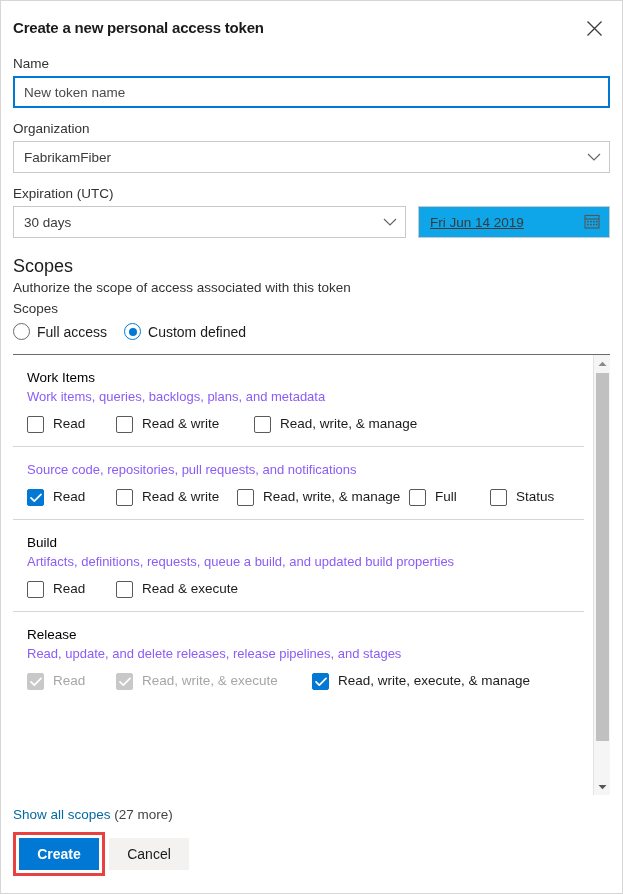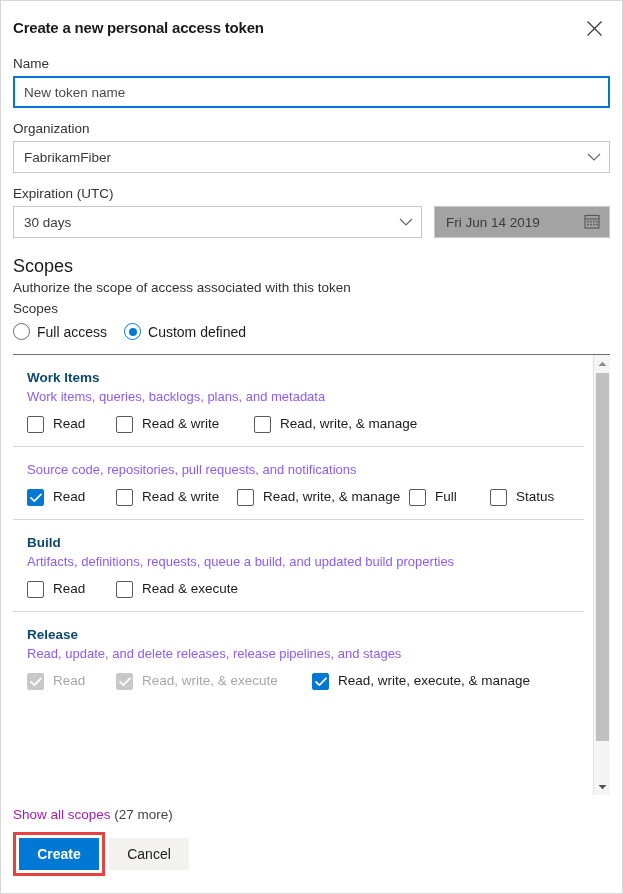--- a/index.html
+++ b/index.html
@@ -45,23 +45,23 @@
   .textbox.focused { border: 2px solid #0078d4; padding: 0 9px; }
   .select {
     height: 32px; border: 1px solid #c8c8c8; background: #fff;
     display: flex; align-items: center; justify-content: space-between;
     padding: 0 8px 0 10px; font-size: 13.5px; color: #3b3b3b; cursor: pointer;
   }
   .chev { color: #666; display: flex; }
   .exp-row { display: flex; gap: 12px; }
   .exp-row .select { flex: 1 1 auto; }
   .datebox {
-    width: 176px; height: 32px; border: 1px solid #c8c8c8; background: #a3a3a3;
+    width: 192px; height: 32px; border: 1px solid #c8c8c8; background: #0ea5e9;
     display: flex; align-items: center; justify-content: space-between;
-    padding: 0 9px 0 11px; font-size: 13.5px; color: #3b3b3b; cursor: pointer;
+    padding: 0 9px 0 11px; font-size: 13.5px; color: #3b3b3b; cursor: pointer; text-decoration: underline;
   }
 
   
   .scopes-title { font-size: 18px; color: #1b1b1b; margin: 16px 0 1px 0; line-height: 24px; }
   .scopes-sub { font-size: 13.5px; color: #333; line-height: 18px; }
   .scopes-legend { font-size: 13.5px; color: #333; line-height: 19px; margin-top: 2px; }
   .radio-row { display: flex; align-items: center; gap: 8px; margin-top: 5px; }
   .radio-item { display: flex; align-items: center; gap: 7px; cursor: pointer; margin-right: 9px; }
   .radio {
     width: 17px; height: 17px; border-radius: 50%;
@@ -77,21 +77,21 @@
 
   
   .scope-list-wrap {
     position: relative; margin-top: 14px;
     border-top: 1px solid #6b6b6b;
     height: 440px;
   }
   .scope-list { height: 440px; overflow: hidden; padding-right: 26px; }
   .scope-sec { border-bottom: 1px solid #d6d6d6; padding: 13px 0 13px 14px; }
   .scope-sec:last-child { border-bottom: none; }
-  .sec-name { font-size: 13.5px; font-weight: 700; color: #0c4a6e; line-height: 19px; }
+  .sec-name { font-size: 13.5px; font-weight: 400; color: #000000; line-height: 19px; }
   .sec-desc { font-size: 13px; color: #8b5cf6; line-height: 18px; margin-top: 1px; }
   .cb-row { display: flex; margin-top: 9px; }
   .cb-item { display: flex; align-items: flex-start; gap: 9px; cursor: pointer; }
   .cb {
     width: 17px; height: 17px; border: 1.3px solid #5a5a5a; border-radius: 2px;
     background: #fff; flex: none; margin-top: 1px;
     display: flex; align-items: center; justify-content: center;
   }
   .cb.on { background: #0078d4; border-color: #0078d4; }
   .cb.disabled { background: #c8c8c8; border-color: #c8c8c8; }
@@ -110,21 +110,21 @@
     display: flex; align-items: center; justify-content: center; cursor: pointer;
   }
   .sarrow.up { top: 0; } .sarrow.dn { bottom: 0; }
   .sthumb {
     position: absolute; left: 2px; width: 13px; top: 18px; height: 368px;
     background: #c0c0c0; cursor: pointer;
   }
 
   
   .showall { margin-top: 12px; font-size: 13.5px; line-height: 18px; }
-  .showall a { color: #a21caf; text-decoration: none; cursor: pointer; }
+  .showall a { color: #0369a1; text-decoration: none; cursor: pointer; }
   .showall .more { color: #444; }
   .btn-row { display: flex; align-items: center; margin-top: 8px; }
   .hl {
     border: 3px solid #e8413f; padding: 3px; display: inline-flex;
   }
   .btn-primary {
     background: #0078d4; color: #fff; border: none; height: 32px;
     min-width: 80px; padding: 0 16px; font-size: 14px; font-weight: 600;
     font-family: "Liberation Sans", sans-serif; cursor: pointer;
   }

